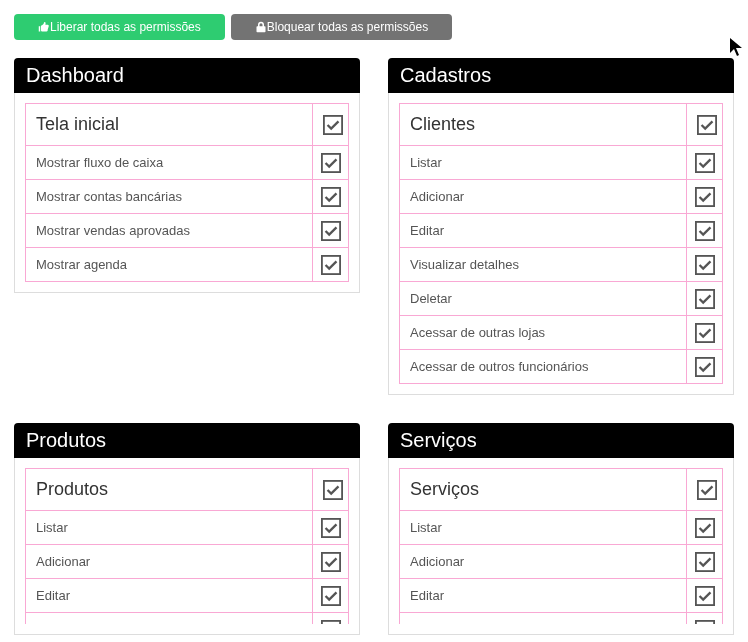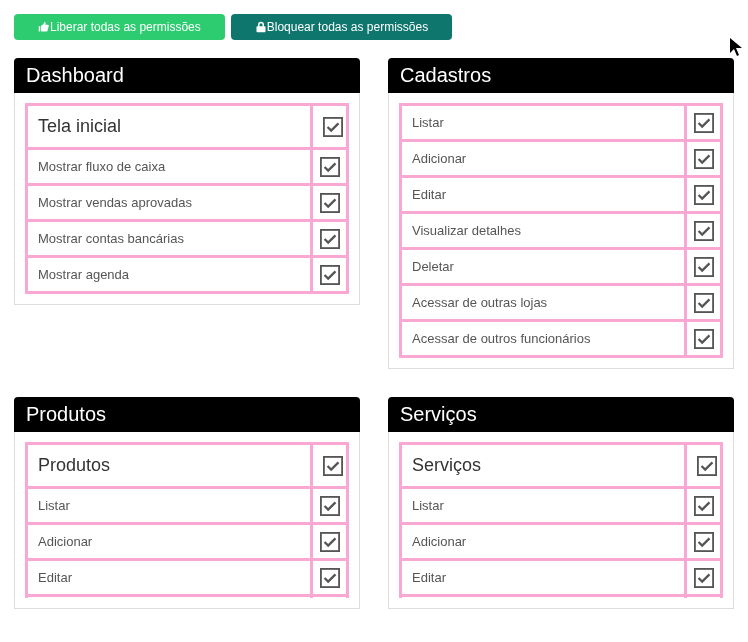--- a/index.html
+++ b/index.html
@@ -20,21 +20,21 @@
       border: none;
       border-radius: 4px;
       color: #fff;
       padding: 6px 24px;
       font-size: 12px;
       cursor: pointer;
       display: inline-flex;
       align-items: center;
     }
     .btn-green { background: #2ecc71; }
-    .btn-red { background: #0f766e; }
+    .btn-red { background: #737373; }
     .icon-svg { width: 12px; height: 12px; fill: #fff; }
     .grid {
       display: grid;
       grid-template-columns: 1fr 1fr;
       gap: 28px;
     }
     .panel {
       border: none;
     }
     .panel-header {
@@ -57,21 +57,21 @@
       max-height: 283px;
       scrollbar-width: auto;
     }
     .panel-body.short .scroll-area { max-height: 156px; }
     .table {
       width: 100%;
       border-collapse: collapse;
       table-layout: fixed;
     }
     .table td {
-      border: 3px solid #f9a8d4;
+      border: 1px solid #f9a8d4;
       padding: 9px 10px;
       font-size: 13px;
       color: #555;
       vertical-align: middle;
     }
     .table tr.section-head td {
       font-size: 18px;
       color: #333;
       padding: 10px 10px;
       font-weight: 400;
@@ -140,30 +140,30 @@
               <tr>
                 <td>Mostrar fluxo de caixa</td>
                 <td class="check-cell">
                   <svg class="check-svg" viewBox="0 0 22 22">
                     <rect x="1" y="1" width="20" height="20" fill="none" stroke="#555" stroke-width="2"></rect>
                     <path d="M5 11l4 4 8-8" fill="none" stroke="#555" stroke-width="2.5"></path>
                   </svg>
                 </td>
               </tr>
               <tr>
+                <td>Mostrar contas bancárias</td>
+                <td class="check-cell">
+                  <svg class="check-svg" viewBox="0 0 22 22">
+                    <rect x="1" y="1" width="20" height="20" fill="none" stroke="#555" stroke-width="2"></rect>
+                    <path d="M5 11l4 4 8-8" fill="none" stroke="#555" stroke-width="2.5"></path>
+                  </svg>
+                </td>
+              </tr>
+              <tr>
                 <td>Mostrar vendas aprovadas</td>
-                <td class="check-cell">
-                  <svg class="check-svg" viewBox="0 0 22 22">
-                    <rect x="1" y="1" width="20" height="20" fill="none" stroke="#555" stroke-width="2"></rect>
-                    <path d="M5 11l4 4 8-8" fill="none" stroke="#555" stroke-width="2.5"></path>
-                  </svg>
-                </td>
-              </tr>
-              <tr>
-                <td>Mostrar contas bancárias</td>
                 <td class="check-cell">
                   <svg class="check-svg" viewBox="0 0 22 22">
                     <rect x="1" y="1" width="20" height="20" fill="none" stroke="#555" stroke-width="2"></rect>
                     <path d="M5 11l4 4 8-8" fill="none" stroke="#555" stroke-width="2.5"></path>
                   </svg>
                 </td>
               </tr>
               <tr>
                 <td>Mostrar agenda</td>
                 <td class="check-cell">
@@ -177,20 +177,29 @@
           </table>
         </div>
       </div>
     </div>
     <div class="panel">
       <div class="panel-header">Cadastros</div>
       <div class="panel-body">
         <div class="scroll-area">
           <table class="table">
             <tbody>
+              <tr class="section-head">
+                <td>Clientes</td>
+                <td class="check-cell">
+                  <svg class="check-svg" viewBox="0 0 22 22">
+                    <rect x="1" y="1" width="20" height="20" fill="none" stroke="#555" stroke-width="2"></rect>
+                    <path d="M5 11l4 4 8-8" fill="none" stroke="#555" stroke-width="2.5"></path>
+                  </svg>
+                </td>
+              </tr>
               <tr>
                 <td>Listar</td>
                 <td class="check-cell">
                   <svg class="check-svg" viewBox="0 0 22 22">
                     <rect x="1" y="1" width="20" height="20" fill="none" stroke="#555" stroke-width="2"></rect>
                     <path d="M5 11l4 4 8-8" fill="none" stroke="#555" stroke-width="2.5"></path>
                   </svg>
                 </td>
               </tr>
               <tr>

